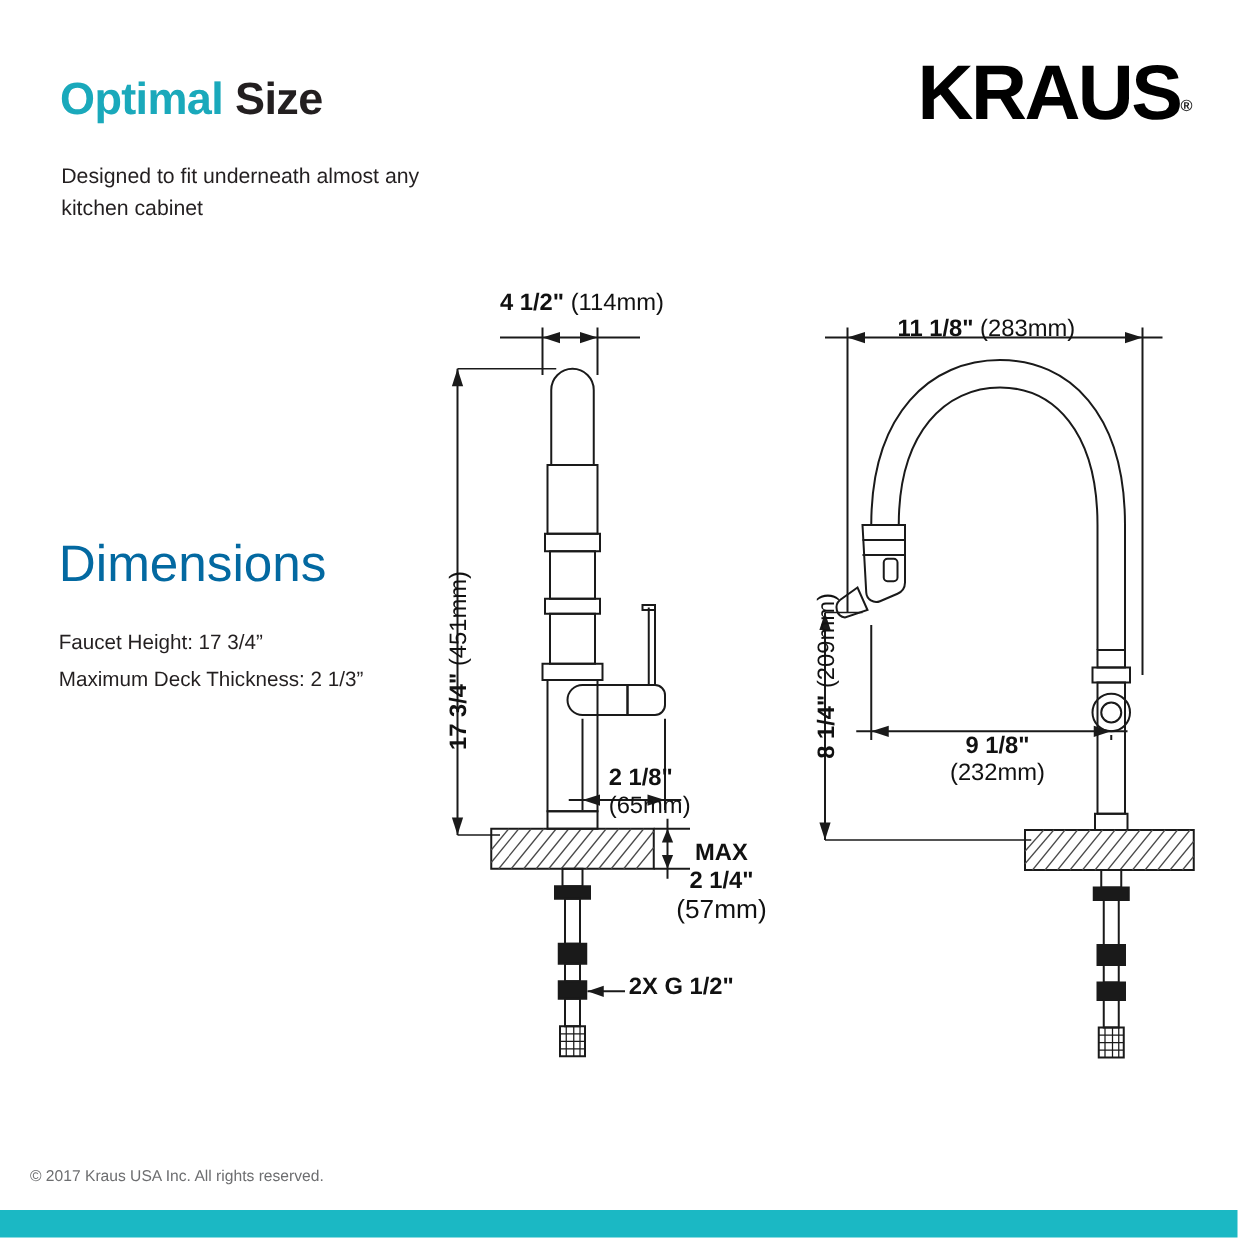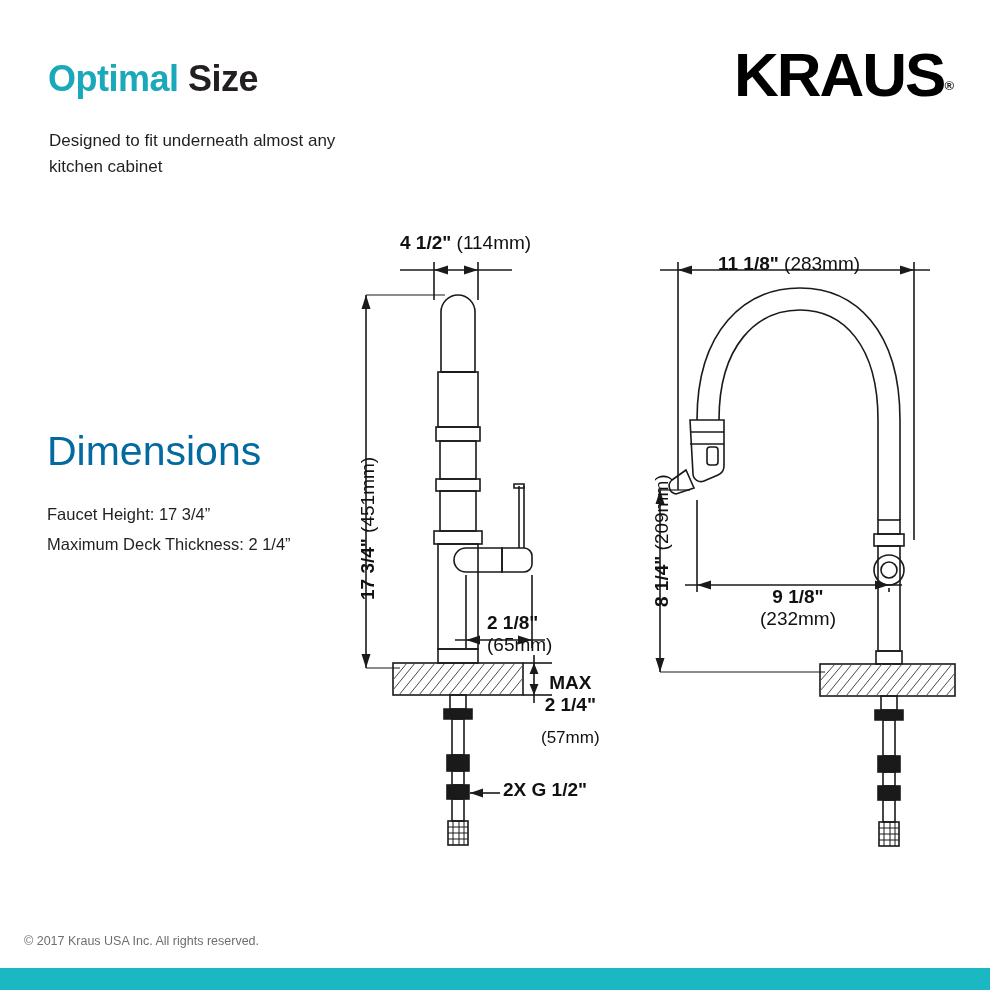--- a/index.html
+++ b/index.html
@@ -141,21 +141,21 @@
 
   <div class="subtitle">Designed to fit underneath almost any kitchen cabinet</div>
 
   <div class="logo">
     <span class="logo-word">KRAUS</span><span class="logo-reg">®</span>
   </div>
 
   <div class="dims-title">Dimensions</div>
   <div class="dims-list">
     <div>Faucet Height: 17 3/4”</div>
-    <div>Maximum Deck Thickness: 2 1/4”</div>
+    <div>Maximum Deck Thickness: 2 1/3”</div>
   </div>
 
   <svg class="drawing" viewBox="0 0 990 990">
     <g fill="none" stroke="#1a1a1a" stroke-width="1.6" stroke-linecap="butt">
 
       <line x1="434" y1="262" x2="434" y2="300"></line>
       <line x1="478" y1="262" x2="478" y2="300"></line>
 
       <line x1="400" y1="270" x2="512" y2="270"></line>
       <path d="M434,270 l14,-4.5 v9 z" fill="#1a1a1a" stroke="none"></path>
@@ -317,21 +317,21 @@
   </div>
 
   <div class="dim-label" style="left:487px; top:612px; text-align:left;">
     <div>2 1/8"</div>
     <div class="mm">(65mm)</div>
   </div>
 
   <div class="dim-label" style="left:541px; top:672px; text-align:center;">
     <div>MAX</div>
     <div>2 1/4"</div>
-    <div class="mm" style="font-size:17px;margin-top:12px;">(57mm)</div>
+    <div class="mm" style="font-size:21px;">(57mm)</div>
   </div>
 
   <div class="dim-label" style="left:503px; top:779px;">2X G 1/2"</div>
 
   <div class="dim-label" style="left:718px; top:253px;">
     <span>11 1/8"</span>
     <span class="mm">(283mm)</span>
   </div>
 
   <div class="dim-label rot-90" style="left:651px; top:607px;">

